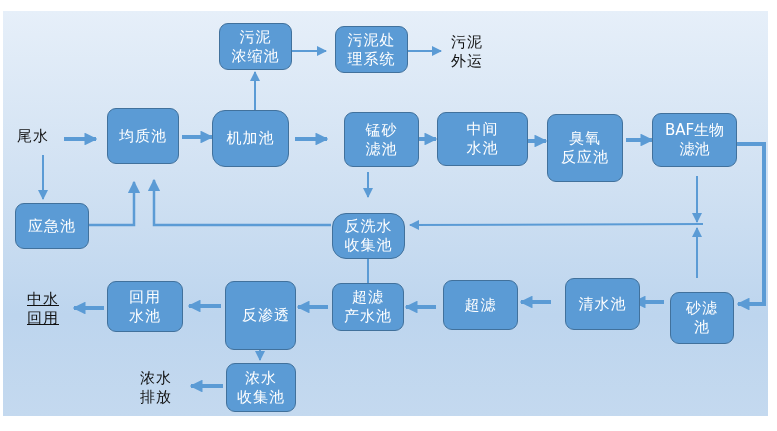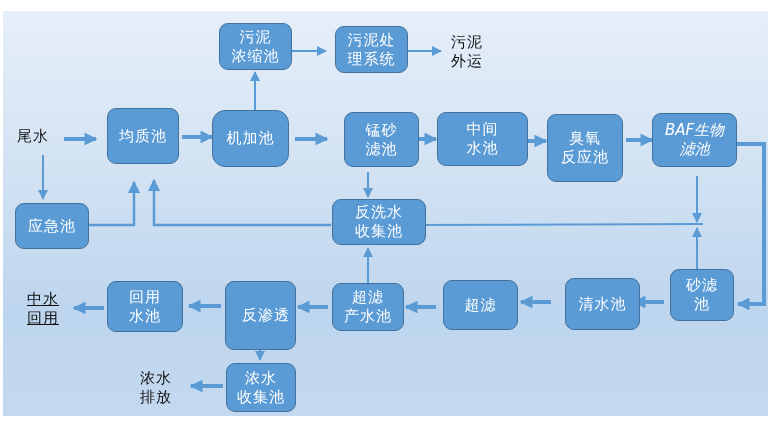--- a/index.html
+++ b/index.html
@@ -66,33 +66,33 @@
 <div class="box" style="left:328px;top:26px;width:73px;height:47px;margin-left:7px;">污泥处
 理系统</div>
 <div class="box" style="left:107px;top:108px;width:72px;height:56px;">均质池</div>
 <div class="box" style="left:212px;top:110px;width:77px;height:57px;border-radius:13px;">机加池</div>
 <div class="box" style="left:328px;top:112px;width:75px;height:55px;margin-left:16px;">锰砂
 滤池</div>
 <div class="box" style="left:437px;top:112px;width:91px;height:54px;">中间
 水池</div>
 <div class="box" style="left:547px;top:114px;width:76px;height:68px;">臭氧
 反应池</div>
-<div class="box" style="left:652px;top:113px;width:85px;height:54px;letter-spacing:0;font-style:italic;">BAF生物
+<div class="box" style="left:652px;top:113px;width:85px;height:54px;letter-spacing:0;">BAF生物
 滤池</div>
 <div class="box" style="left:15px;top:203px;width:74px;height:46px;text-align:right;">应急池</div>
-<div class="box" style="left:332px;top:199px;width:94px;height:46px;">反洗水
+<div class="box" style="left:332px;top:213px;width:73px;height:46px;border-radius:14px;">反洗水
 收集池</div>
 <div class="box" style="left:107px;top:281px;width:76px;height:51px;">回用
 水池</div>
 <div class="box" style="left:225px;top:281px;width:71px;height:69px;padding-left:11px;">反渗透</div>
 <div class="box" style="left:332px;top:283px;width:72px;height:48px;">超滤
 产水池</div>
 <div class="box" style="left:443px;top:280px;width:75px;height:50px;">超滤</div>
 <div class="box" style="left:565px;top:278px;width:75px;height:52px;text-align:center;">清水池</div>
-<div class="box" style="left:670px;top:269px;width:64px;height:52px;">砂滤
+<div class="box" style="left:670px;top:292px;width:64px;height:52px;">砂滤
 池</div>
 <div class="box" style="left:226px;top:363px;width:70px;height:49px;">浓水
 收集池</div>
 
 <div class="label" style="left:17px;top:127px;text-align:center;">尾水</div>
 <div class="label" style="left:451px;top:33px;">污泥
 外运</div>
 <div class="label" style="left:27px;top:290px;text-decoration:underline;">中水
 回用</div>
 <div class="label" style="left:140px;top:369px;">浓水

